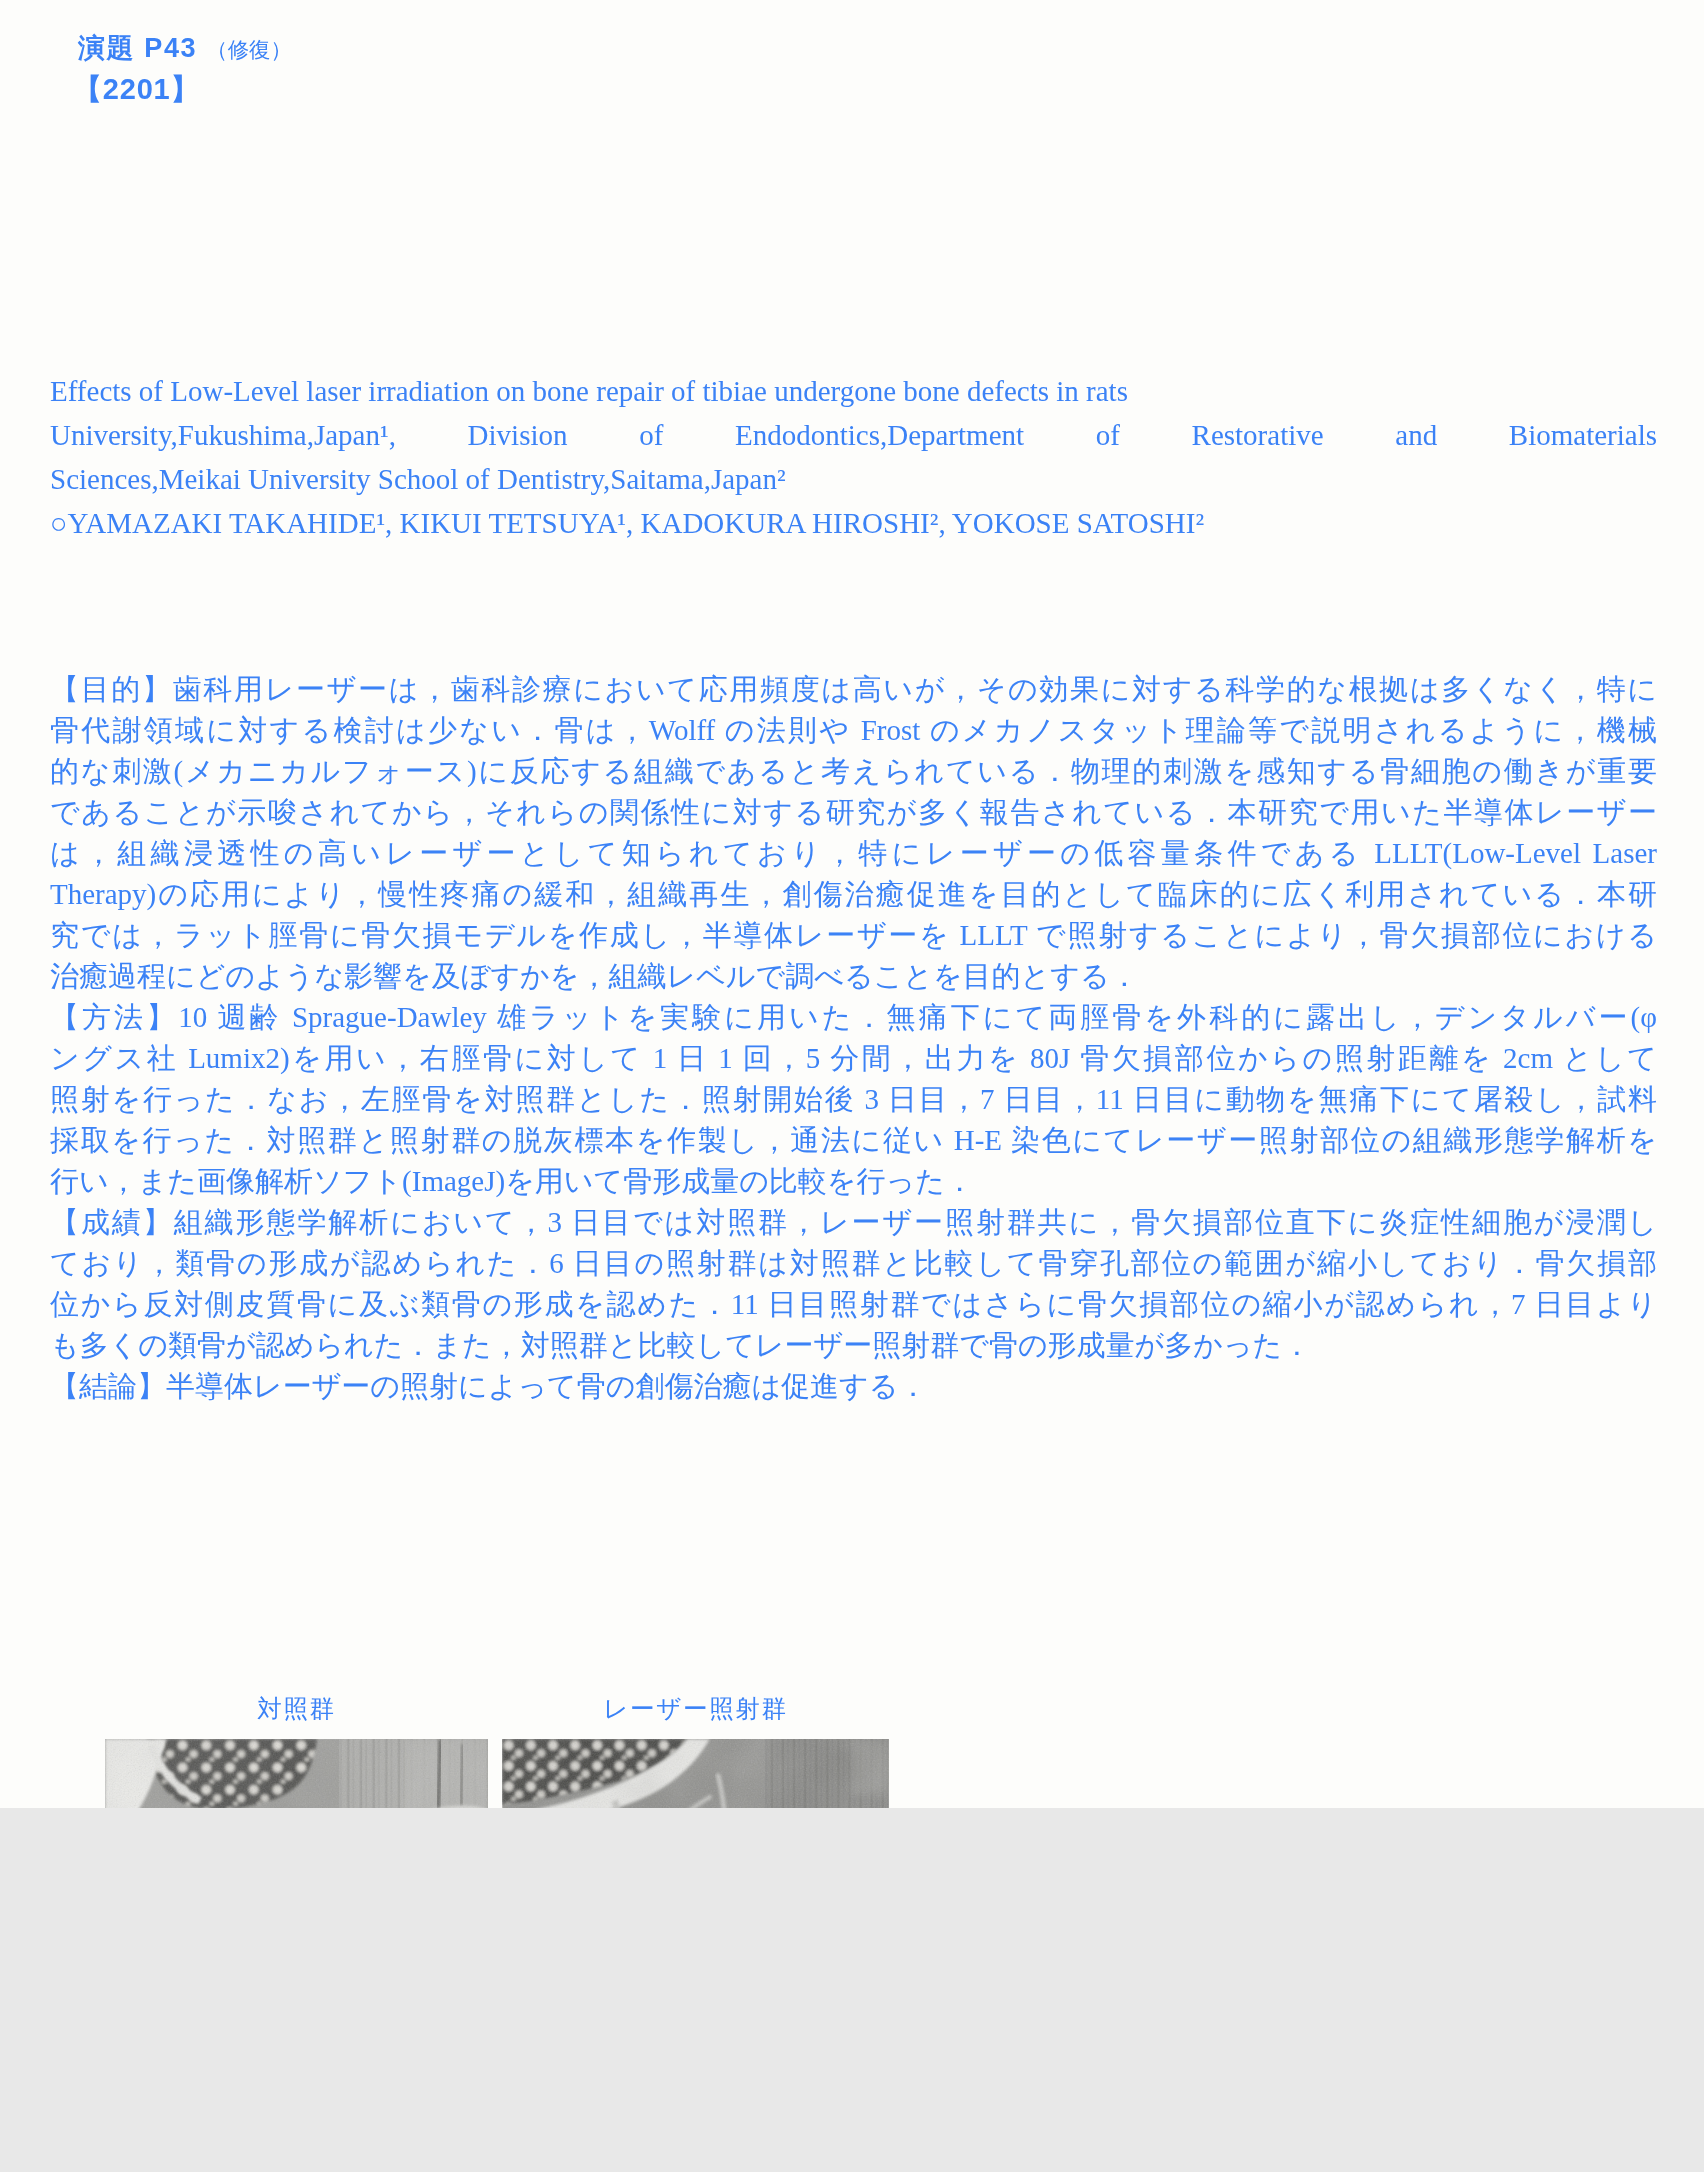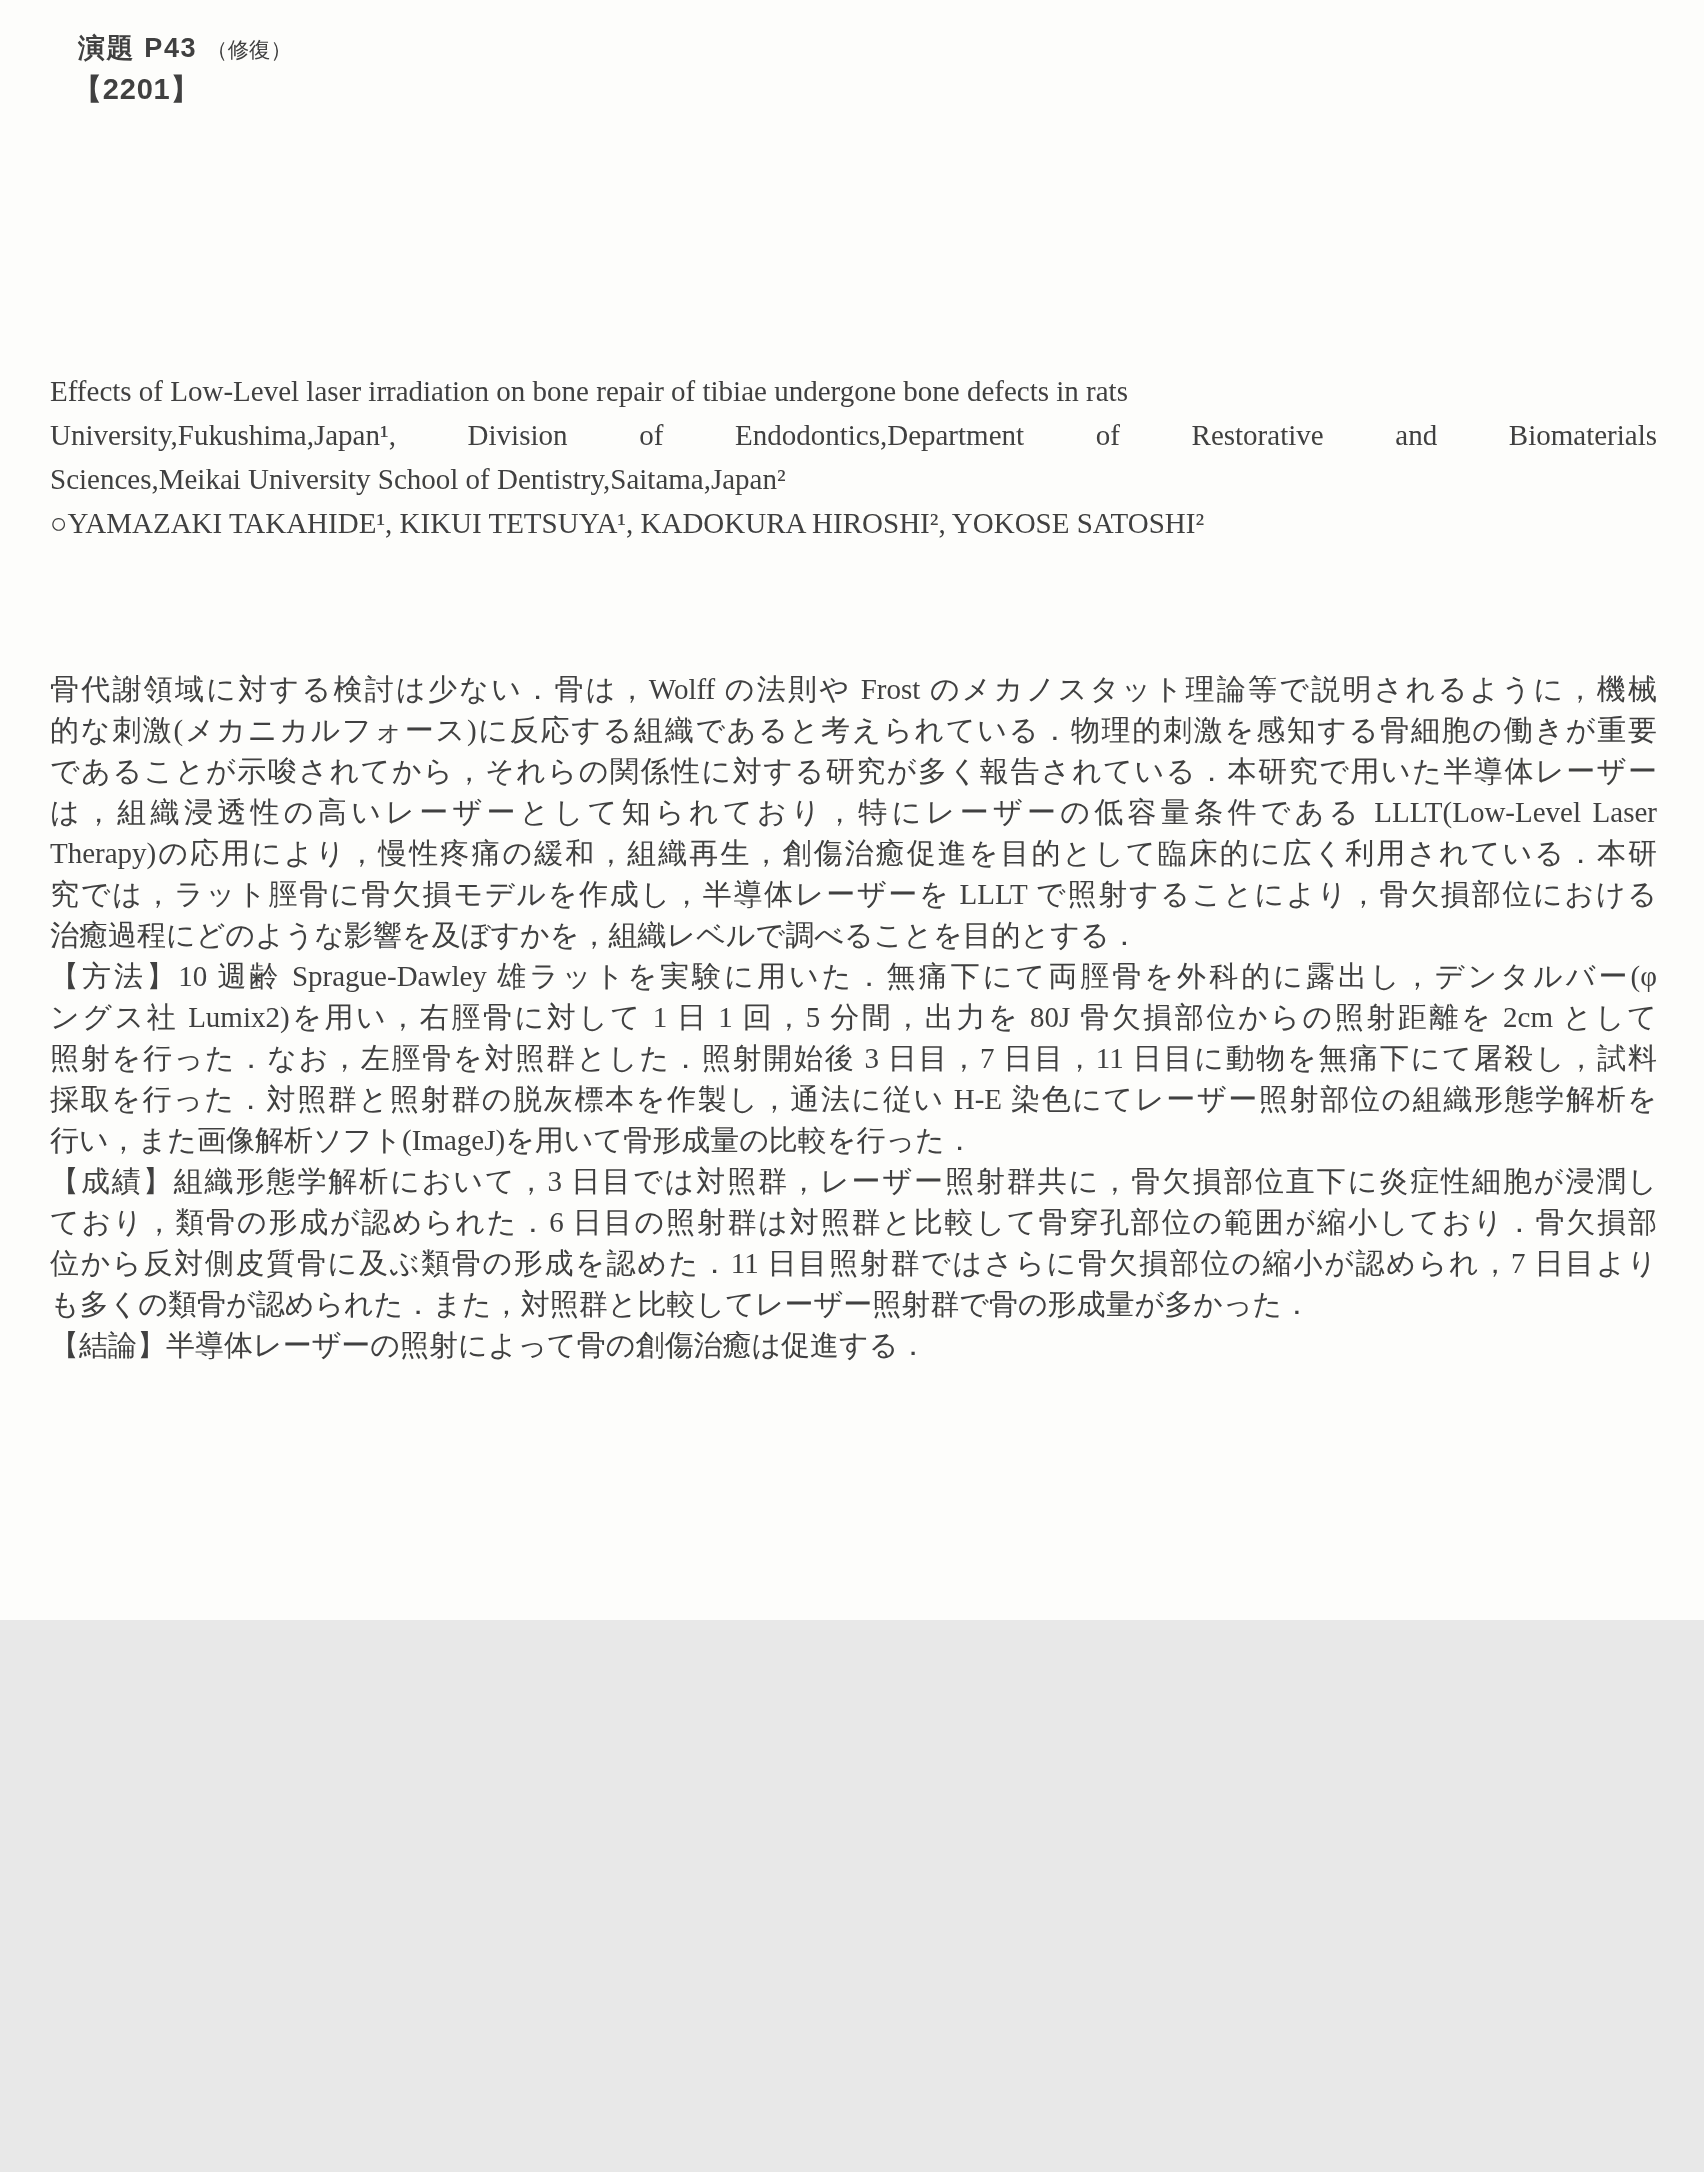--- a/index.html
+++ b/index.html
@@ -1,18 +1,18 @@
 <!DOCTYPE html>
 <html style="font-size:12.7px"><head>
 <meta charset="utf-8">
 <style>
   html,body{margin:0;padding:0;background:#e8e8e8;}
   #page{
-    position:relative;width:1705px;height:1620px;margin:0 auto;
-    background:#fdfdfb;color:#404040;overflow:hidden;
+    position:relative;width:1705px;height:1808px;margin:0 auto;
+    background:#fdfdfb;color:#3b82f6;overflow:hidden;
     font-family:"Liberation Serif","DejaVu Serif",serif;
   }
   
   .hdr1{position:absolute;left:78px;top:30px;font-family:"Liberation Sans","DejaVu Sans",sans-serif;font-weight:700;font-size:27px;letter-spacing:1.6px;}
   .hdr1 .hdr-note{font-size:21.4px;font-weight:500;letter-spacing:0;}
   .hdr2{position:absolute;left:73px;top:70px;font-family:"Liberation Sans","DejaVu Sans",sans-serif;font-weight:600;font-size:29px;letter-spacing:0.8px;}
   
   .jp-block{position:absolute;left:50px;top:155px;width:1607px;font-size:30px;line-height:44px;}
   
   .en-block{position:absolute;left:50px;top:369px;width:1607px;font-size:29px;line-height:44px;}
@@ -52,20 +52,21 @@
         <div class="line">University,Fukushima,Japan¹, Division of Endodontics,Department of Restorative and Biomaterials</div>
         <div class="line">Sciences,Meikai University School of Dentistry,Saitama,Japan²</div>
       </div>
     <div class="para">
       <div class="line">○YAMAZAKI TAKAHIDE¹, KIKUI TETSUYA¹, KADOKURA HIROSHI², YOKOSE SATOSHI²</div>
     </div>
   </div>
 
   <div class="body-block">
     <div class="para">
+        <div class="line">【目的】歯科用レーザーは，歯科診療において応用頻度は高いが，その効果に対する科学的な根拠は多くなく，特に</div>
         <div class="line">骨代謝領域に対する検討は少ない．骨は，Wolff の法則や Frost のメカノスタット理論等で説明されるように，機械</div>
         <div class="line">的な刺激(メカニカルフォース)に反応する組織であると考えられている．物理的刺激を感知する骨細胞の働きが重要</div>
         <div class="line">であることが示唆されてから，それらの関係性に対する研究が多く報告されている．本研究で用いた半導体レーザー</div>
         <div class="line">は，組織浸透性の高いレーザーとして知られており，特にレーザーの低容量条件である LLLT(Low-Level Laser</div>
         <div class="line">Therapy)の応用により，慢性疼痛の緩和，組織再生，創傷治癒促進を目的として臨床的に広く利用されている．本研</div>
         <div class="line">究では，ラット脛骨に骨欠損モデルを作成し，半導体レーザーを LLLT で照射することにより，骨欠損部位における</div>
         <div class="line">治癒過程にどのような影響を及ぼすかを，組織レベルで調べることを目的とする．</div>
       </div>
     <div class="para">
         <div class="line">【方法】10 週齢 Sprague-Dawley 雄ラットを実験に用いた．無痛下にて両脛骨を外科的に露出し，デンタルバー(φ</div>

